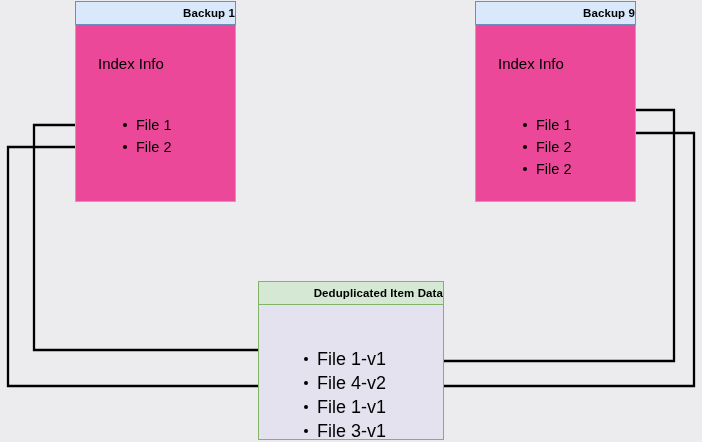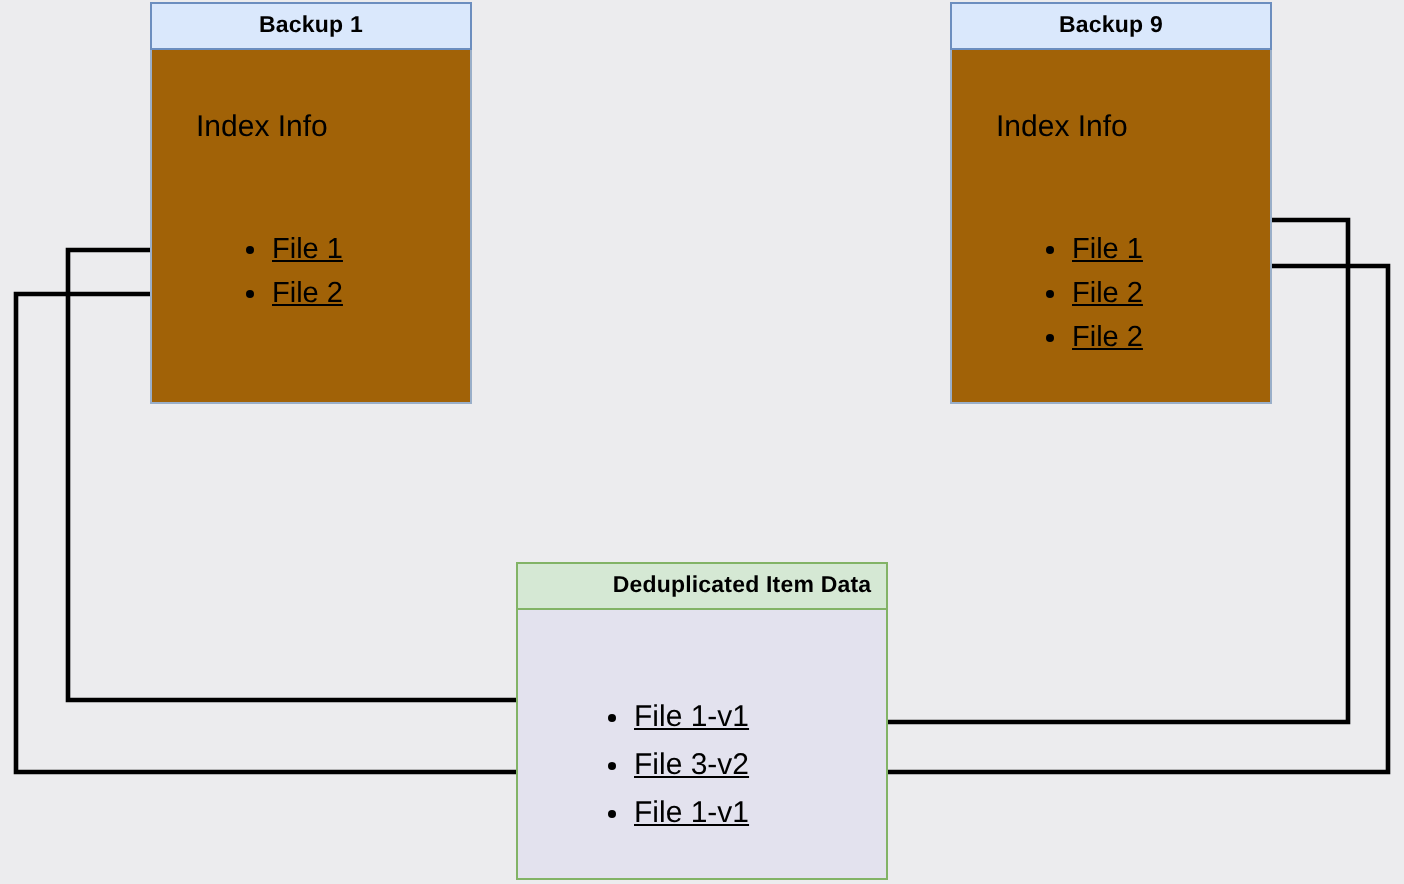--- a/index.html
+++ b/index.html
@@ -33,41 +33,41 @@
   
   .box {
     position: absolute;
     box-sizing: border-box;
   }
   .box-header {
     box-sizing: border-box;
     width: 100%;
     height: 24px;
     line-height: 22px;
-    text-align: center;
+    text-align: right;
     font-size: 11.5px;
     font-weight: bold;
     color: #000000;
     letter-spacing: 0.1px;
   }
   .box-body {
     box-sizing: border-box;
     width: 100%;
     position: relative;
   }
 
   
   .backup { width: 161px; height: 201px; top: 1px; }
   .backup .box-header {
     background: #dae8fc;
     border: 1px solid #6c8ebf;
   }
   .backup .box-body {
     height: 177px;
-    background: #a16207;
+    background: #ec4899;
     border: 1px solid #9aafc9;
     border-top: none;
   }
   #backup-1 { left: 75px; }
   #backup-2 { left: 475px; }
 
   .index-label {
     position: absolute;
     left: 22px;
     top: 30px;
@@ -85,21 +85,20 @@
     list-style: none;
   }
   .file-list li {
     position: relative;
     height: 22px;
     line-height: 22px;
     padding-left: 14px;
     font-size: 14.5px;
     color: #000;
     white-space: nowrap;
-    text-decoration: underline;
   }
   .file-list li::before {
     content: "";
     position: absolute;
     left: 1px;
     top: 9px;
     width: 4px;
     height: 4px;
     border-radius: 50%;
     background: #000;
@@ -123,21 +122,21 @@
     border: 1px solid #82b366;
     border-top: none;
   }
   #dedup .file-list {
     left: 44px;
     top: 42px;
   }
   #dedup .file-list li {
     height: 24px;
     line-height: 24px;
-    font-size: 15px;
+    font-size: 18px;
   }
   #dedup .file-list li::before { top: 10px; }
 </style>
 </head>
 <body>
 
 <div id="canvas">
 
   <svg id="wires" viewBox="0 0 702 442" width="702" height="442" xmlns="http://www.w3.org/2000/svg">
     <defs>
@@ -189,22 +188,25 @@
   </div>
 
   <div class="box" id="dedup">
     <div class="box-header">Deduplicated Item Data</div>
     <div class="box-body">
       <ul class="file-list">
         <li>
           <span>File 1-v1</span>
         </li>
         <li>
-          <span>File 3-v2</span>
+          <span>File 4-v2</span>
         </li>
         <li>
           <span>File 1-v1</span>
+        </li>
+        <li>
+          <span>File 3-v1</span>
         </li>
       </ul>
     </div>
   </div>
 
 </div>
 
 </body></html>

